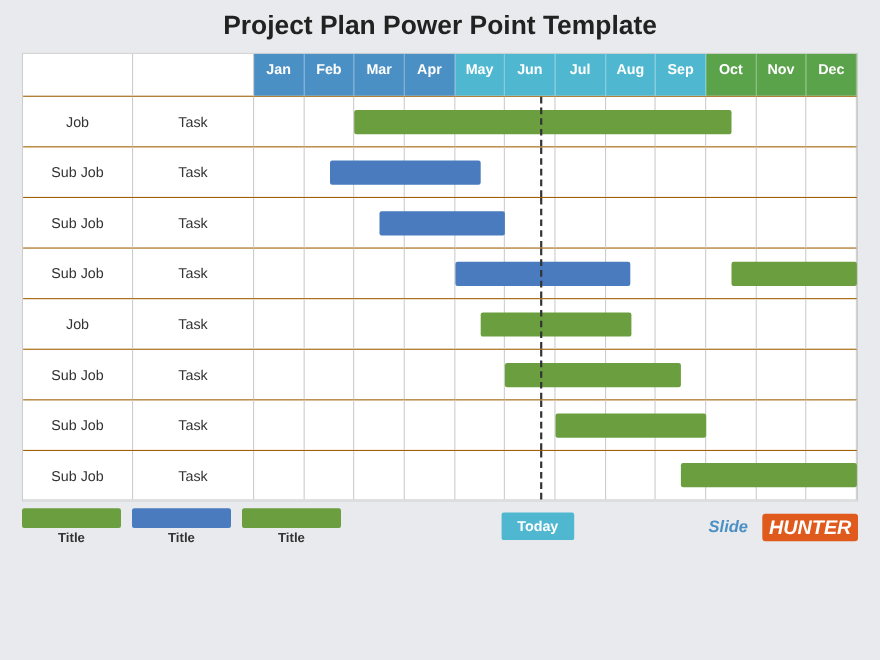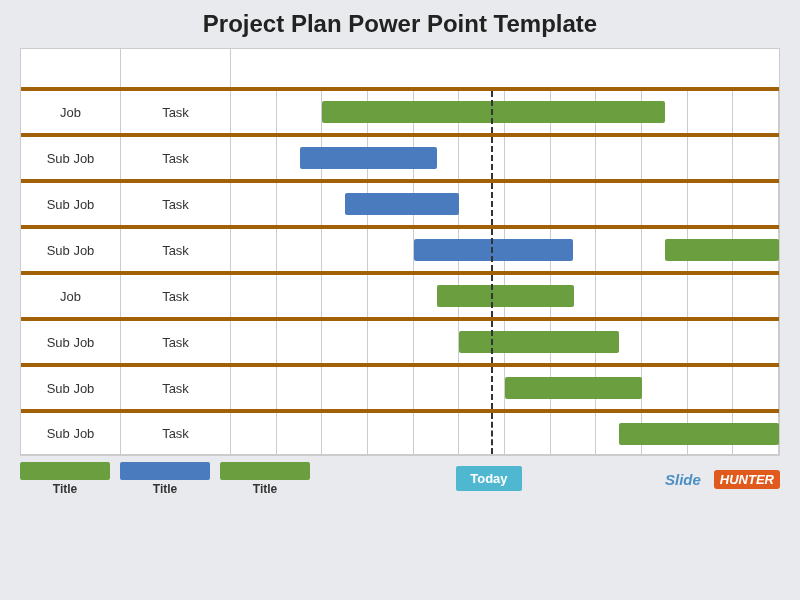--- a/index.html
+++ b/index.html
@@ -52,21 +52,21 @@
       font-weight: bold;
       color: white;
       border-right: 1px solid rgba(255,255,255,0.3);
     }
     .month-cell.blue { background: #4a90c4; }
     .month-cell.teal { background: #4fb8d0; }
     .month-cell.green-h { background: #5ba34a; }
 
     .gantt-row {
       display: flex;
-      border-top: 4px solid #a16207;
+      border-top: 1px solid #a16207;
       height: 46px;
       align-items: center;
       background: white;
     }
     .gantt-row:last-child { border-bottom: 1px solid #ccc; }
     .col-job {
       width: 100px;
       min-width: 100px;
       text-align: center;
       font-size: 13px;
@@ -158,41 +158,55 @@
     }
     .brand {
       font-size: 15px;
       font-style: italic;
       color: #4a90c4;
       font-weight: bold;
     }
     .brand-hunter {
       background: #e05a1e;
       color: white;
-      font-size: 13px;
+      font-size: 18px;
       font-style: italic;
       font-weight: bold;
       padding: 2px 6px;
       border-radius: 3px;
     }
     
   </style>
 </head>
 <body>
 
 <div class="page">
   <div class="page-title">Project Plan Power Point Template</div>
 
   <div class="chart-area">
 
     <div class="header-row">
       <div class="label-cols">
         <div style="width:100px;min-width:100px;border-right:1px solid #ccc;height:38px;"></div>
         <div style="width:110px;min-width:110px;border-right:1px solid #ccc;height:38px;"></div>
       </div>
+      <div class="month-headers" id="month-headers">
+          <div class="month-cell blue">Jan</div>
+          <div class="month-cell blue">Feb</div>
+          <div class="month-cell blue">Mar</div>
+          <div class="month-cell blue">Apr</div>
+          <div class="month-cell teal">May</div>
+          <div class="month-cell teal">Jun</div>
+          <div class="month-cell teal">Jul</div>
+          <div class="month-cell teal">Aug</div>
+          <div class="month-cell teal">Sep</div>
+          <div class="month-cell green-h">Oct</div>
+          <div class="month-cell green-h">Nov</div>
+          <div class="month-cell green-h">Dec</div>
+        </div>
     </div>
 
     <div id="gantt-rows">
         <div class="gantt-row">
           <div class="col-job">Job</div>
           <div class="col-task">Task</div>
           <div class="gantt-cells">
             <div class="month-col"></div>
             <div class="month-col"></div>
             <div class="month-col"></div>

